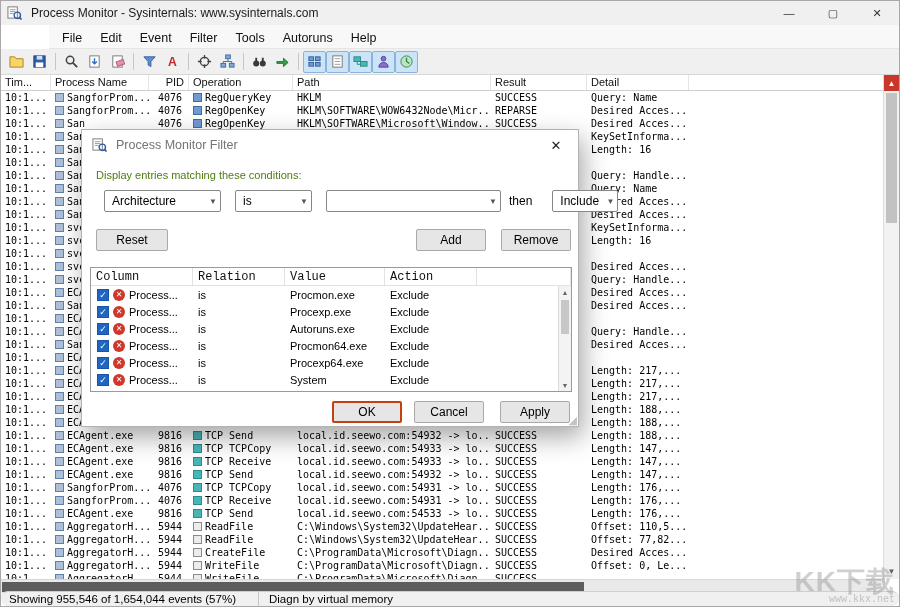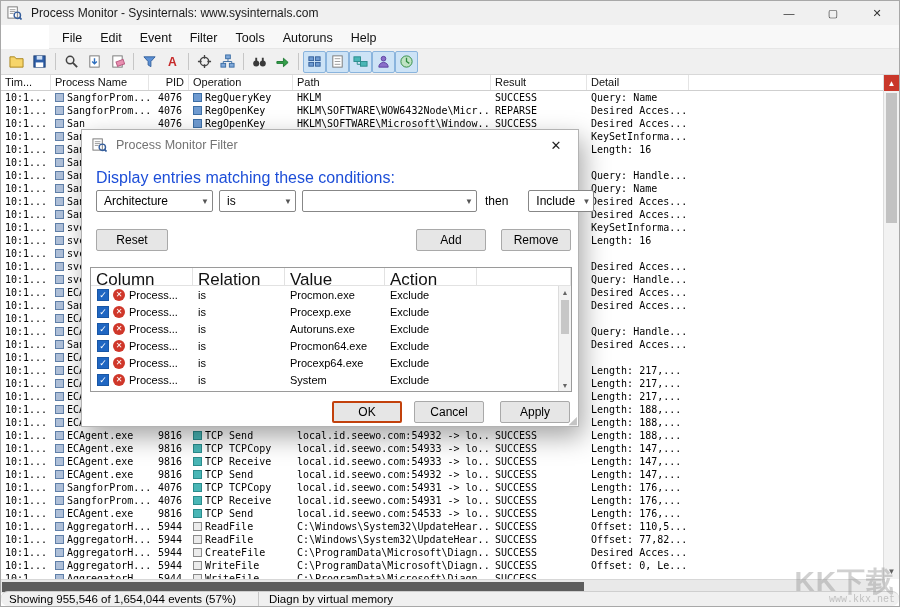--- a/index.html
+++ b/index.html
@@ -56,36 +56,36 @@
   
   .watermark { position:absolute; right:4px; bottom:0px; text-align:right; z-index:60; pointer-events:none; }
   .wm1 { font-size:28px; font-weight:bold; color:rgba(150,150,150,0.45); line-height:24px; letter-spacing:1px; }
   .wm2 { font-size:10px; color:rgba(185,185,185,0.85); line-height:12px;font-family:Liberation Mono, monospace; }
 
   
   .dialog { position:absolute; left:80px; top:128px; width:498px; height:298px; background:#fff; border:1px solid #b3b3b3; box-shadow:4px 10px 24px rgba(0,0,0,0.35); z-index:100; font-size:12px; }
   .dlg-title { height:30px; display:flex; align-items:center; padding:0 6px 0 10px; }
   .dlg-title-text { margin-left:8px; font-size:12.5px; color:#737373; }
   .dlg-close { margin-left:auto; width:32px; height:100%; display:flex; align-items:center; justify-content:center; font-size:13px; color:#222; }
-  .dlg-prompt { position:absolute; top:39px; left:14px; font-size:16px; color:#1d4ed8; }
+  .dlg-prompt { position:absolute; top:39px; left:14px; font-size:11px; color:#4d7c0f; }
   .cond-row { position:absolute; top:60px; left:14px; display:flex; align-items:center; }
-  .combo { height:22px; border:1px solid #878787; border-radius:2px; background:#fff; display:flex; align-items:center; padding:0 3px 0 7px; font-size:12px; color:#000; margin-right:6px; }
+  .combo { height:22px; border:1px solid #878787; border-radius:2px; background:#fff; display:flex; align-items:center; padding:0 3px 0 7px; font-size:12px; color:#000; margin-right:6px;margin-left:8px; }
   .combo .chev { margin-left:auto; color:#555; font-size:8px; padding-left:6px; }
   .combo.c-col { width:117px; } .combo.c-rel { width:77px; } .combo.c-val { width:175px; } .combo.c-act { width:66px; margin-left:18px; }
   .then-label { font-size:12px; margin:0 2px; }
   .btn { position:absolute; height:22px; background:#e6e6e6; border:1px solid #a9a9a9; border-radius:2px; font-size:12px; color:#000; display:flex; align-items:center; justify-content:center; }
   .btn-reset { top:99px; left:14px; width:72px; }
   .btn-add { top:99px; left:334px; width:70px; }
   .btn-remove { top:99px; left:419px; width:70px; }
   .btn-ok { top:271px; left:250px; width:70px; border:2px solid #c2410c; }
   .btn-cancel { top:271px; left:332px; width:70px; }
   .btn-apply { top:271px; left:418px; width:70px; }
   .flist { position:absolute; top:137px; left:8px; width:482px; height:125px; border:1px solid #9a9a9a; background:#fff; overflow:hidden; }
   .fl-grid { display:grid; grid-template-columns:102px 92px 100px 92px 1fr; }
-  .fl-header { height:18px; font-size:17px; color:#111; border-bottom:1px solid #e2e2e2; }
+  .fl-header { height:18px; font-size:12px; color:#111; border-bottom:1px solid #e2e2e2;font-family:Liberation Mono, monospace; }
   .fl-hcell { padding:2px 5px; border-right:1px solid #e2e2e2; white-space:nowrap; overflow:hidden; }
   .frow { height:17px; align-items:center; font-size:11px; color:#000; }
   .fcell { padding:0 5px; white-space:nowrap; overflow:hidden; display:flex; align-items:center; }
   .cb { width:12px; height:12px; background:#1f66c2; border:1px solid #1856a5; color:#fff; font-size:9px; line-height:11px; text-align:center; margin:0 4px 0 1px; flex:0 0 auto; }
   .rx { width:12px; height:12px; border-radius:50%; background:#cf372a; color:#fff; font-size:8px; line-height:12px; text-align:center; margin-right:4px; flex:0 0 auto; }
   .fl-scroll { position:absolute; top:18px; right:0; bottom:0; width:13px; background:#f3f3f3; border-left:1px solid #dcdcdc; }
   .fl-thumb { position:absolute; top:14px; left:2px; width:8px; height:34px; background:#c7c7c7; }
   .fl-arrow { position:absolute; left:0; right:0; height:12px; color:#666; font-size:7px; display:flex; align-items:center; justify-content:center; }
   .fl-arrow.up { top:0; } .fl-arrow.down { bottom:0; }
   .resize-grip { position:absolute; right:1px; bottom:1px; font-size:11px; color:#c4c4c4; line-height:10px; }

